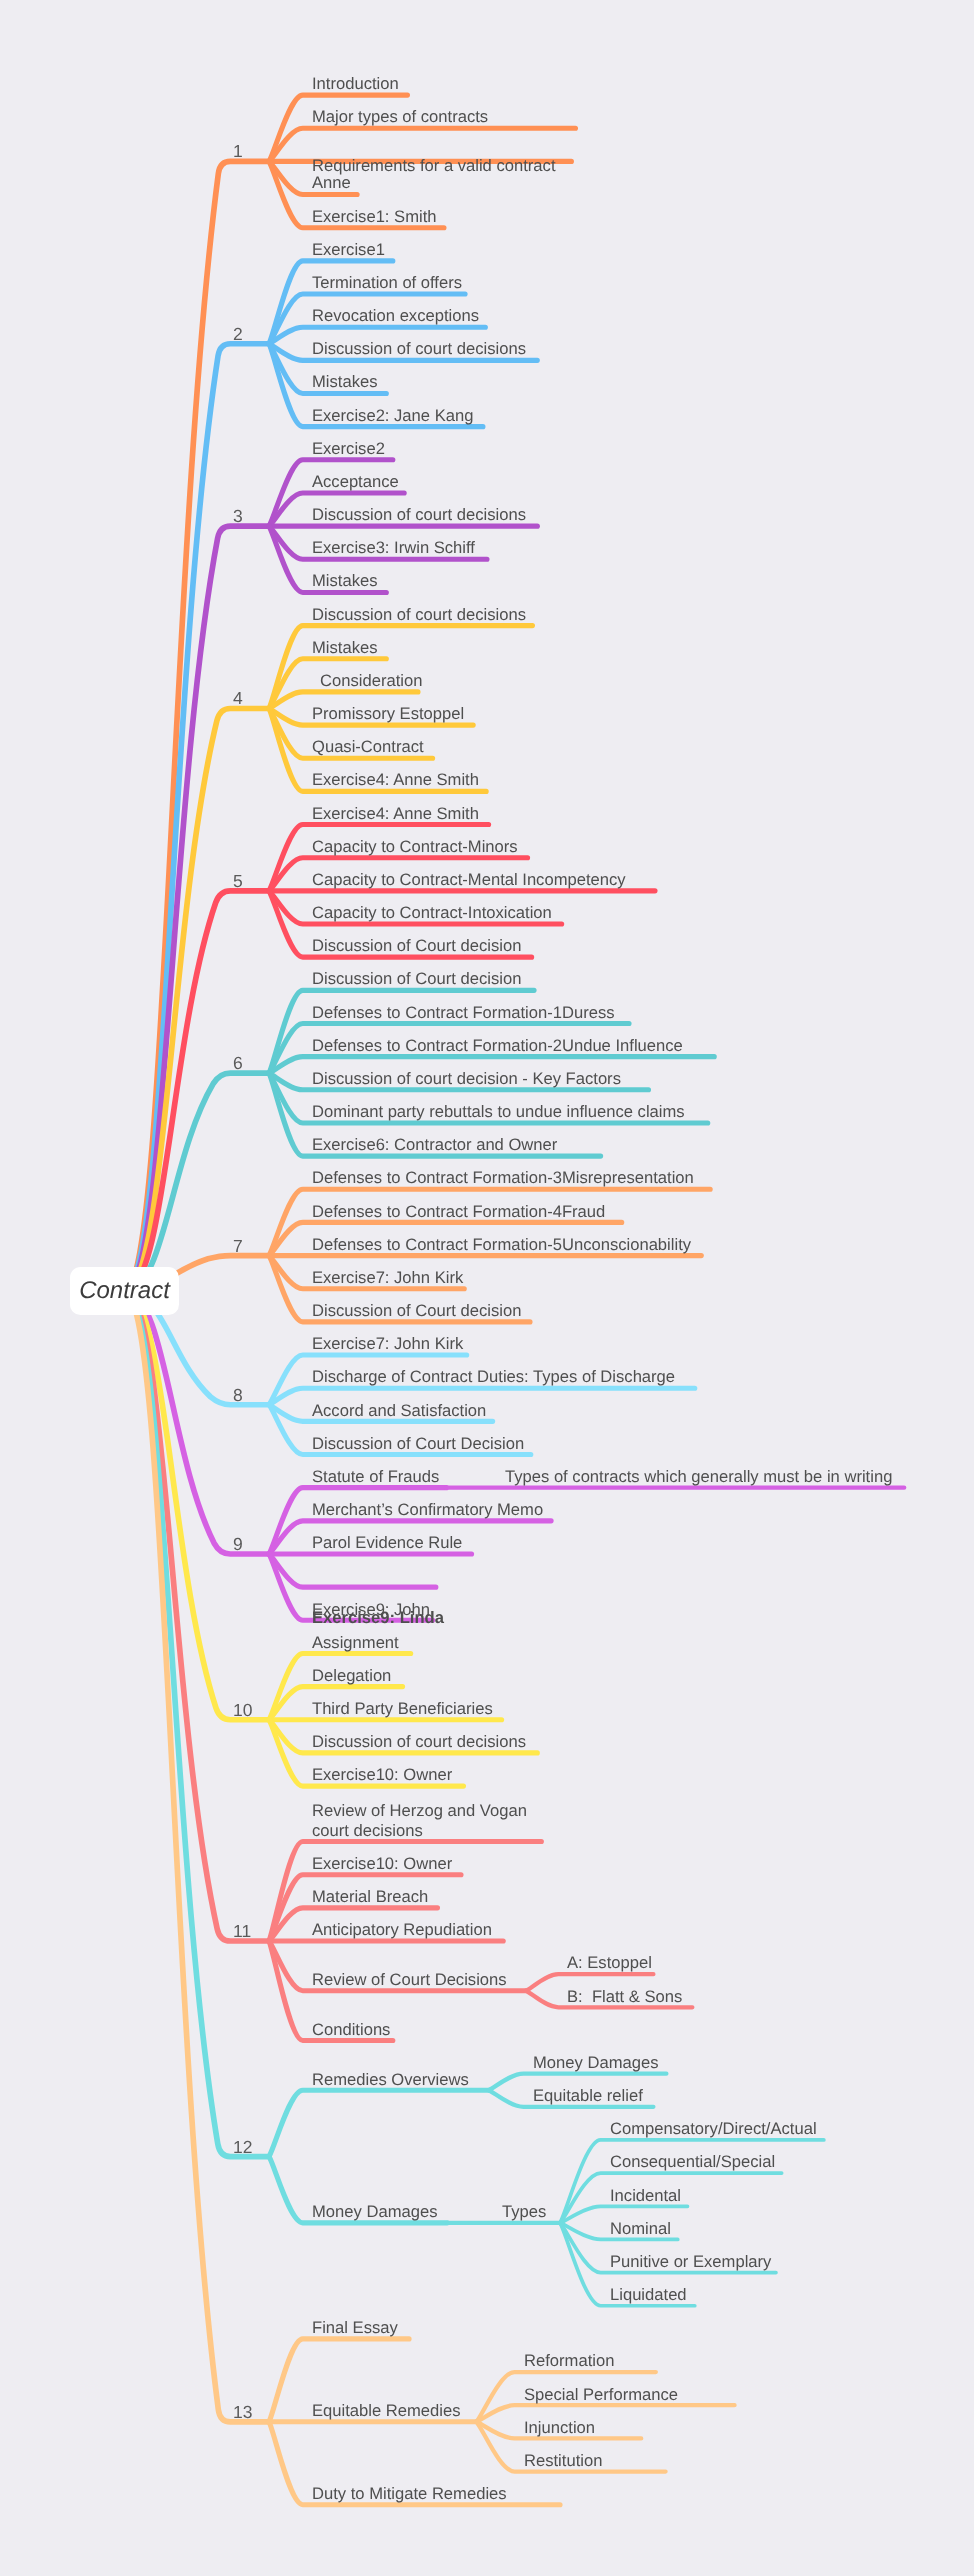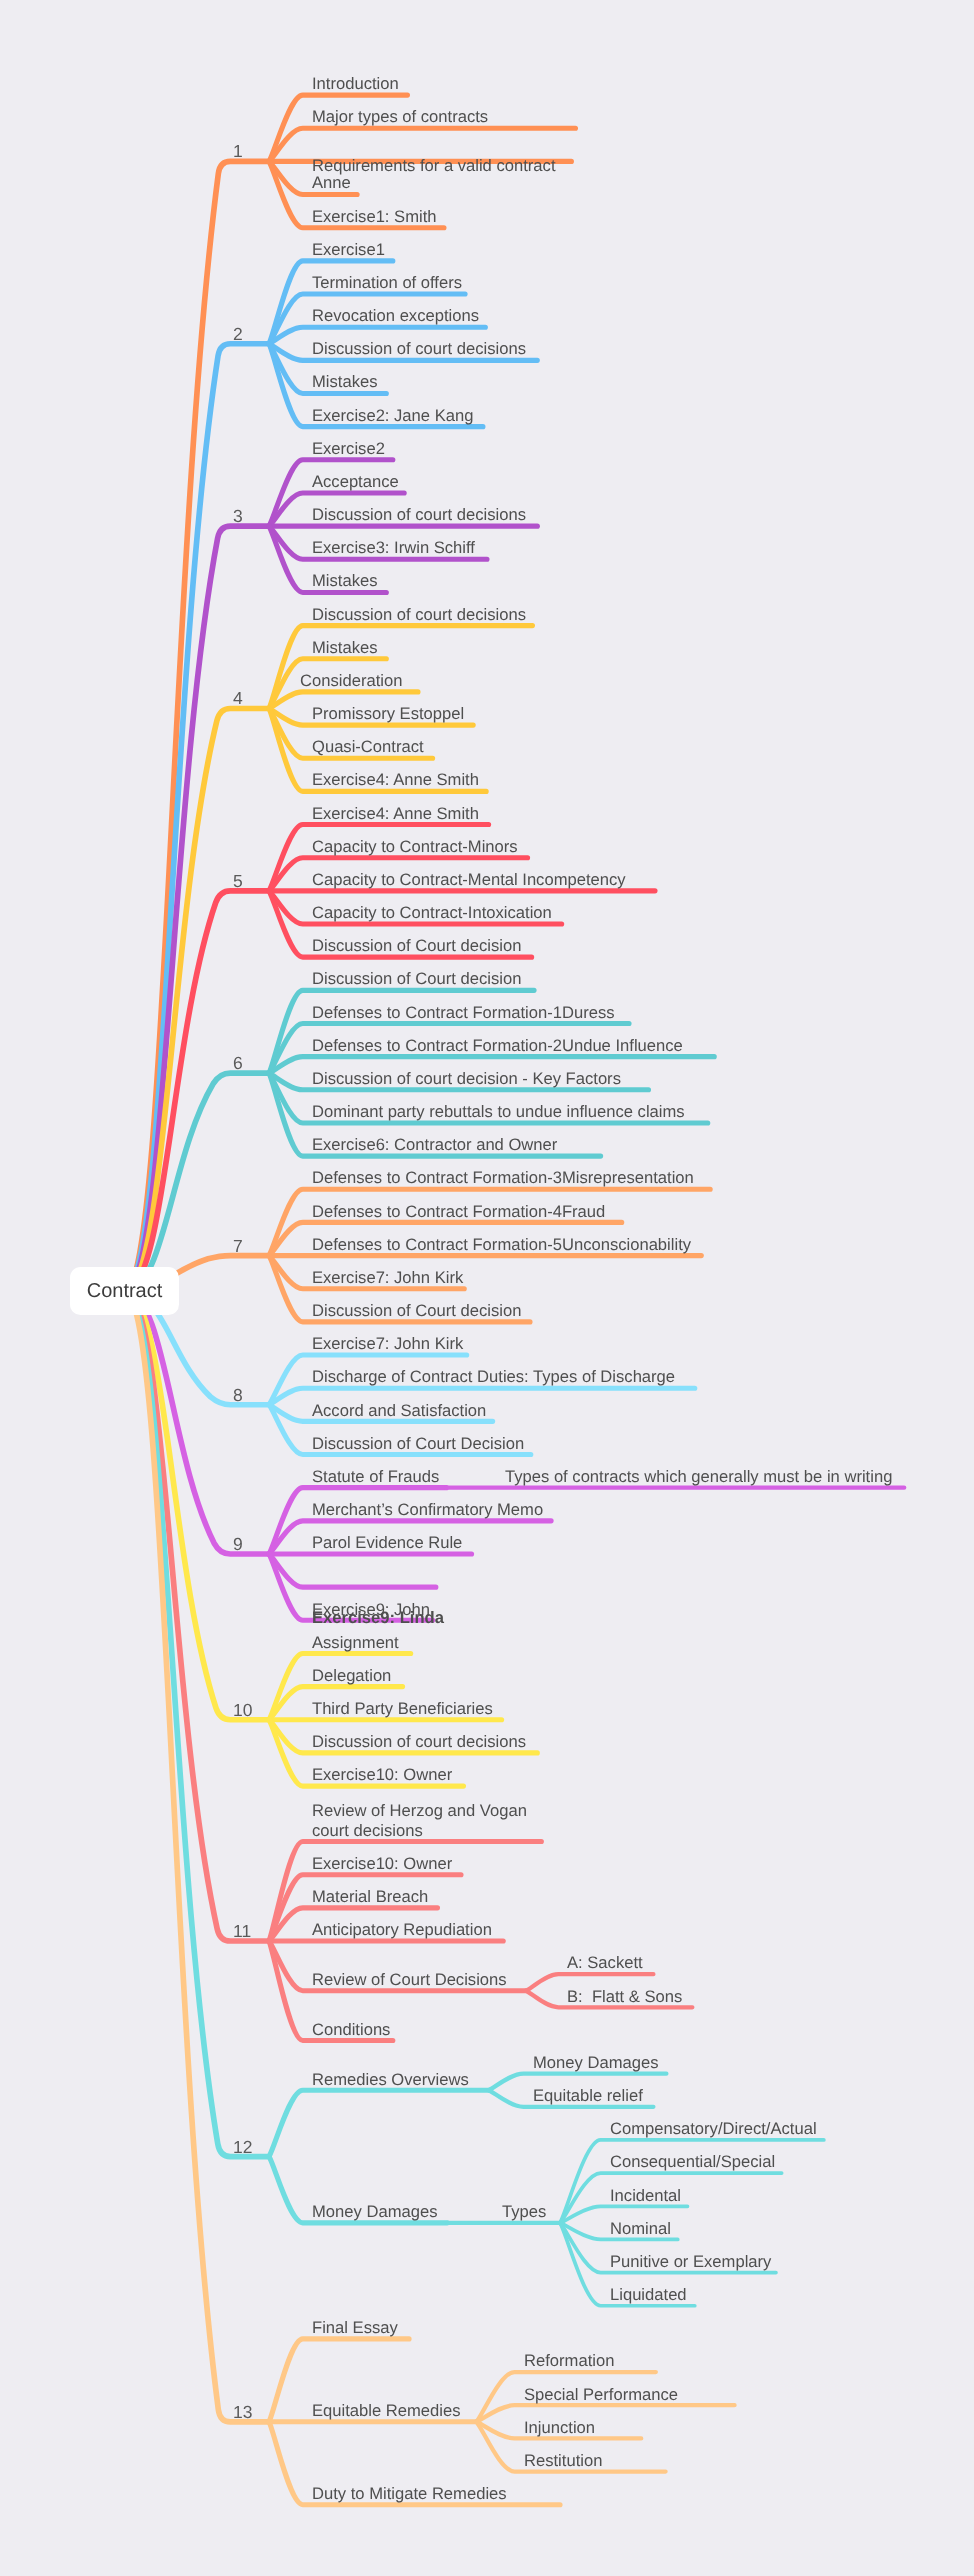--- a/index.html
+++ b/index.html
@@ -3,21 +3,21 @@
 <meta charset="utf-8">
 <style>
   html,body{margin:0;padding:0;}
   body{width:974px;height:2576px;background:#EEEDF2;overflow:hidden;
        font-family:"Liberation Sans",sans-serif;-webkit-font-smoothing:antialiased;text-rendering:geometricPrecision;}
   #stage{position:relative;width:974px;height:2576px;}
   svg#links{position:absolute;left:0;top:0;width:974px;height:2576px;}
   .lbl{position:absolute;white-space:pre;color:#4F4F4F;font-size:16.6px;line-height:19px;transform:translateZ(0);}
   .num{position:absolute;color:#5A5A5A;font-size:17.5px;transform:translateZ(0);}
   #root-node{position:absolute;background:#FFFFFF;border-radius:10.6px;
-     display:flex;align-items:center;justify-content:center;color:#3C3C3C;font-size:20px;transform:translateZ(0);}
+     display:flex;align-items:center;justify-content:center;color:#3C3C3C;font-size:24px;transform:translateZ(0);font-style:italic;}
 </style>
 </head>
 <body>
 
 <div id="stage">
   <svg id="links" viewBox="0 0 1200 3173" width="974" height="2576">
       <path d="M 153.5 1590.5 C 205.2123375 1590.5, 209.57383739 670.0959639680001, 268.99666116285755 213.55922356294406 Q 271 198.5 283.75 198.5 L 331.5 198.5" fill="none" stroke="#FF9054" stroke-width="7" stroke-linecap="round" stroke-linejoin="round"></path>
       <path d="M 331.5 198.5 C 338.8455 185.7548, 357.3545 116.8, 373 116.8 L 502 116.8" fill="none" stroke="#FF9054" stroke-width="6.3" stroke-linecap="round" stroke-linejoin="round"></path>
       <path d="M 331.5 198.5 C 338.8455 192.1274, 357.3545 157.65, 373 157.65 L 709 157.65" fill="none" stroke="#FF9054" stroke-width="6.3" stroke-linecap="round" stroke-linejoin="round"></path>
       <path d="M 331.5 198.5 C 338.8455 198.5, 357.3545 198.5, 373 198.5 L 704 198.5" fill="none" stroke="#FF9054" stroke-width="6.3" stroke-linecap="round" stroke-linejoin="round"></path>
@@ -129,21 +129,21 @@
       <div class="lbl" style="left: 312px; top: 406px;">Exercise2: Jane Kang</div>
       <div class="num" style="left: 233px; top: 506px;">3</div>
       <div class="lbl" style="left: 312px; top: 439px;">Exercise2</div>
       <div class="lbl" style="left: 312px; top: 472px;">Acceptance</div>
       <div class="lbl" style="left: 312px; top: 505px;">Discussion of court decisions</div>
       <div class="lbl" style="left: 312px; top: 538px;">Exercise3: Irwin Schiff</div>
       <div class="lbl" style="left: 312px; top: 571px;">Mistakes</div>
       <div class="num" style="left: 233px; top: 688px;">4</div>
       <div class="lbl" style="left: 312px; top: 605px;">Discussion of court decisions</div>
       <div class="lbl" style="left: 312px; top: 638px;">Mistakes</div>
-      <div class="lbl" style="left: 300px; top: 671px;">Consideration</div>
+      <div class="lbl" style="left: 320px; top: 671px;">Consideration</div>
       <div class="lbl" style="left: 312px; top: 704px;">Promissory Estoppel</div>
       <div class="lbl" style="left: 312px; top: 737px;">Quasi-Contract</div>
       <div class="lbl" style="left: 312px; top: 770px;">Exercise4: Anne Smith</div>
       <div class="num" style="left: 233px; top: 871px;">5</div>
       <div class="lbl" style="left: 312px; top: 804px;">Exercise4: Anne Smith</div>
       <div class="lbl" style="left: 312px; top: 837px;">Capacity to Contract-Minors</div>
       <div class="lbl" style="left: 312px; top: 870px;">Capacity to Contract-Mental Incompetency</div>
       <div class="lbl" style="left: 312px; top: 903px;">Capacity to Contract-Intoxication</div>
       <div class="lbl" style="left: 312px; top: 936px;">Discussion of Court decision</div>
       <div class="num" style="left: 233px; top: 1053px;">6</div>
@@ -177,21 +177,21 @@
       <div class="lbl" style="left: 312px; top: 1699px;">Third Party Beneficiaries</div>
       <div class="lbl" style="left: 312px; top: 1732px;">Discussion of court decisions</div>
       <div class="lbl" style="left: 312px; top: 1765px;">Exercise10: Owner</div>
       <div class="num" style="left: 233px; top: 1921px;">11</div>
       <div class="lbl" style="left: 312px; top: 1801px;">Review of Herzog and Vogan</div>
       <div class="lbl" style="left: 312px; top: 1821px;">court decisions</div>
       <div class="lbl" style="left: 312px; top: 1854px;">Exercise10: Owner</div>
       <div class="lbl" style="left: 312px; top: 1887px;">Material Breach</div>
       <div class="lbl" style="left: 312px; top: 1920px;">Anticipatory Repudiation</div>
       <div class="lbl" style="left: 312px; top: 1970px;">Review of Court Decisions</div>
-      <div class="lbl" style="left: 567px; top: 1953px;">A: Sackett</div>
+      <div class="lbl" style="left: 567px; top: 1953px;">A: Estoppel</div>
       <div class="lbl" style="left: 567px; top: 1987px;">B:  Flatt &amp; Sons</div>
       <div class="lbl" style="left: 312px; top: 2020px;">Conditions</div>
       <div class="num" style="left: 233px; top: 2137px;">12</div>
       <div class="lbl" style="left: 312px; top: 2070px;">Remedies Overviews</div>
       <div class="lbl" style="left: 533px; top: 2053px;">Money Damages</div>
       <div class="lbl" style="left: 533px; top: 2086px;">Equitable relief</div>
       <div class="lbl" style="left: 312px; top: 2202px;">Money Damages</div>
       <div class="lbl" style="left: 502px; top: 2202px;">Types</div>
       <div class="lbl" style="left: 610px; top: 2119px;">Compensatory/Direct/Actual</div>
       <div class="lbl" style="left: 610px; top: 2152px;">Consequential/Special</div>

